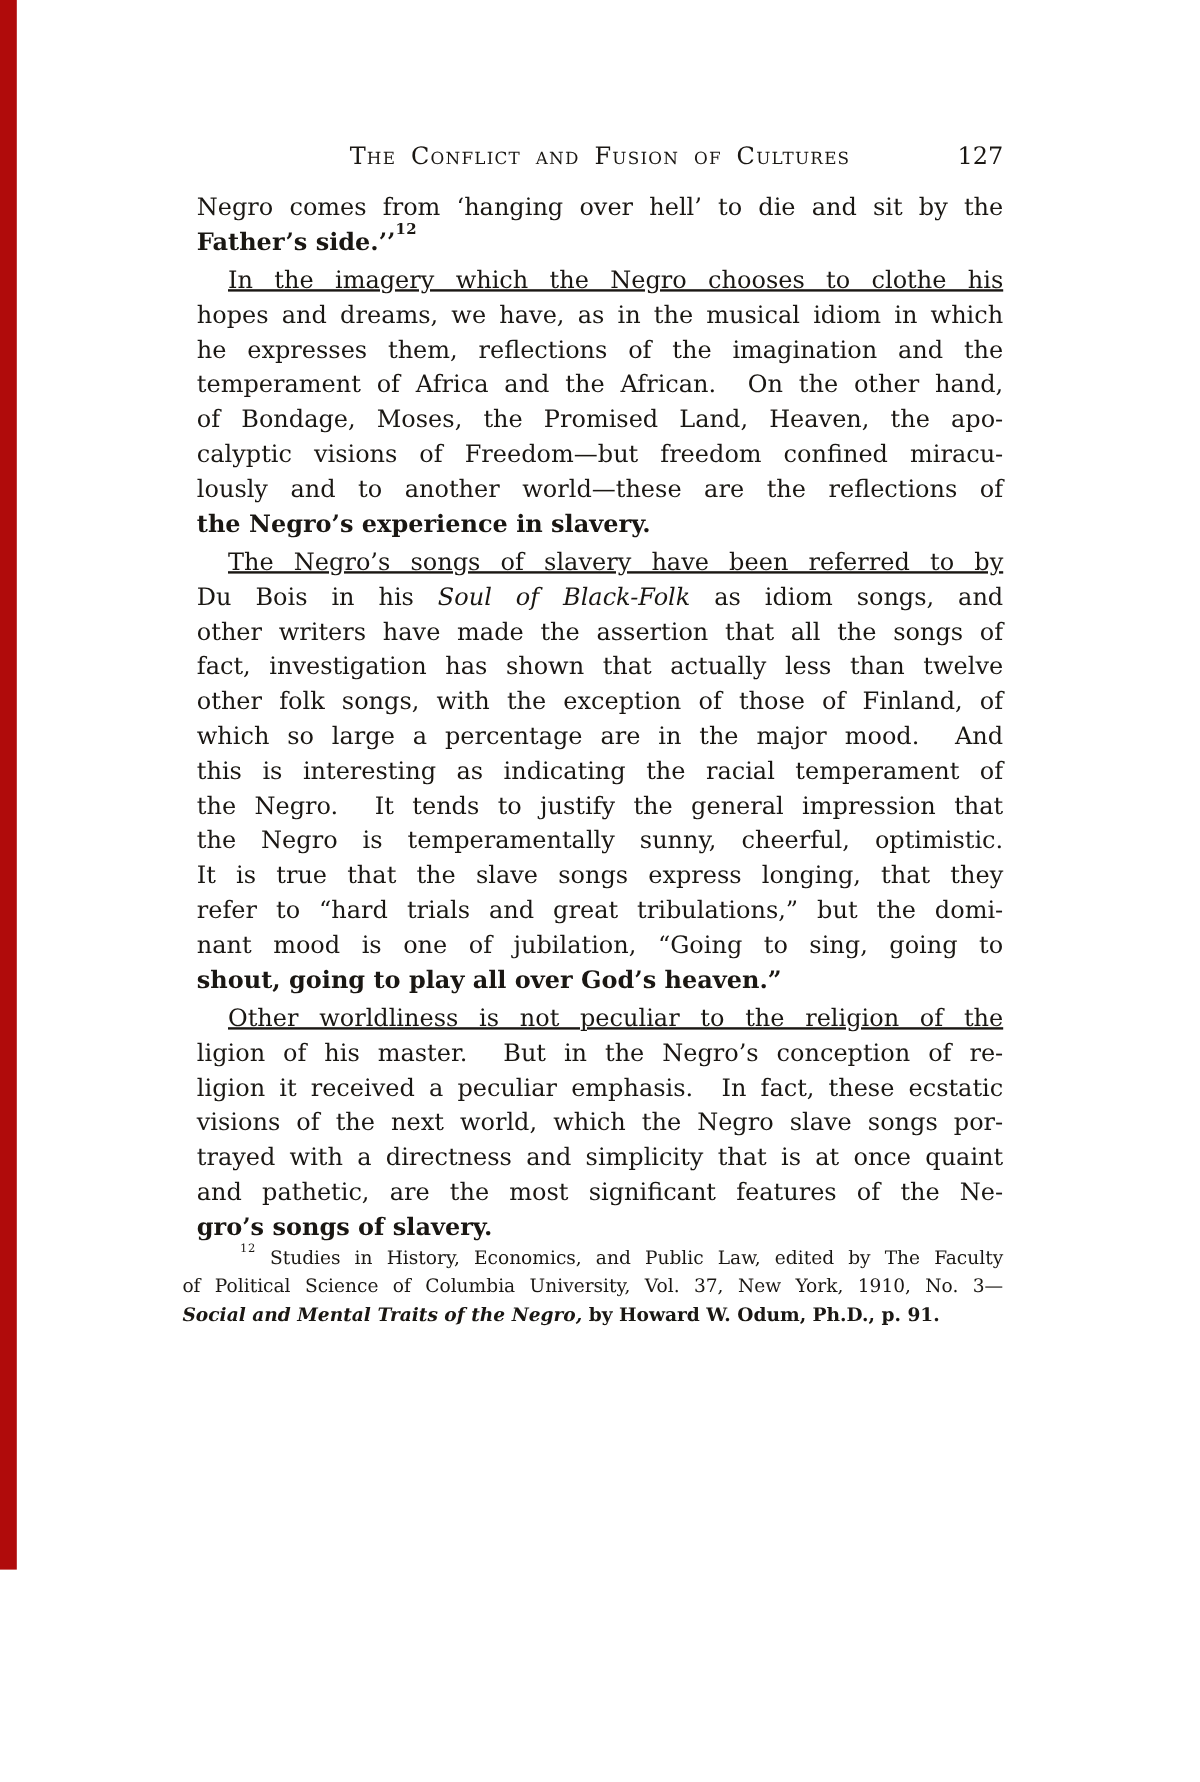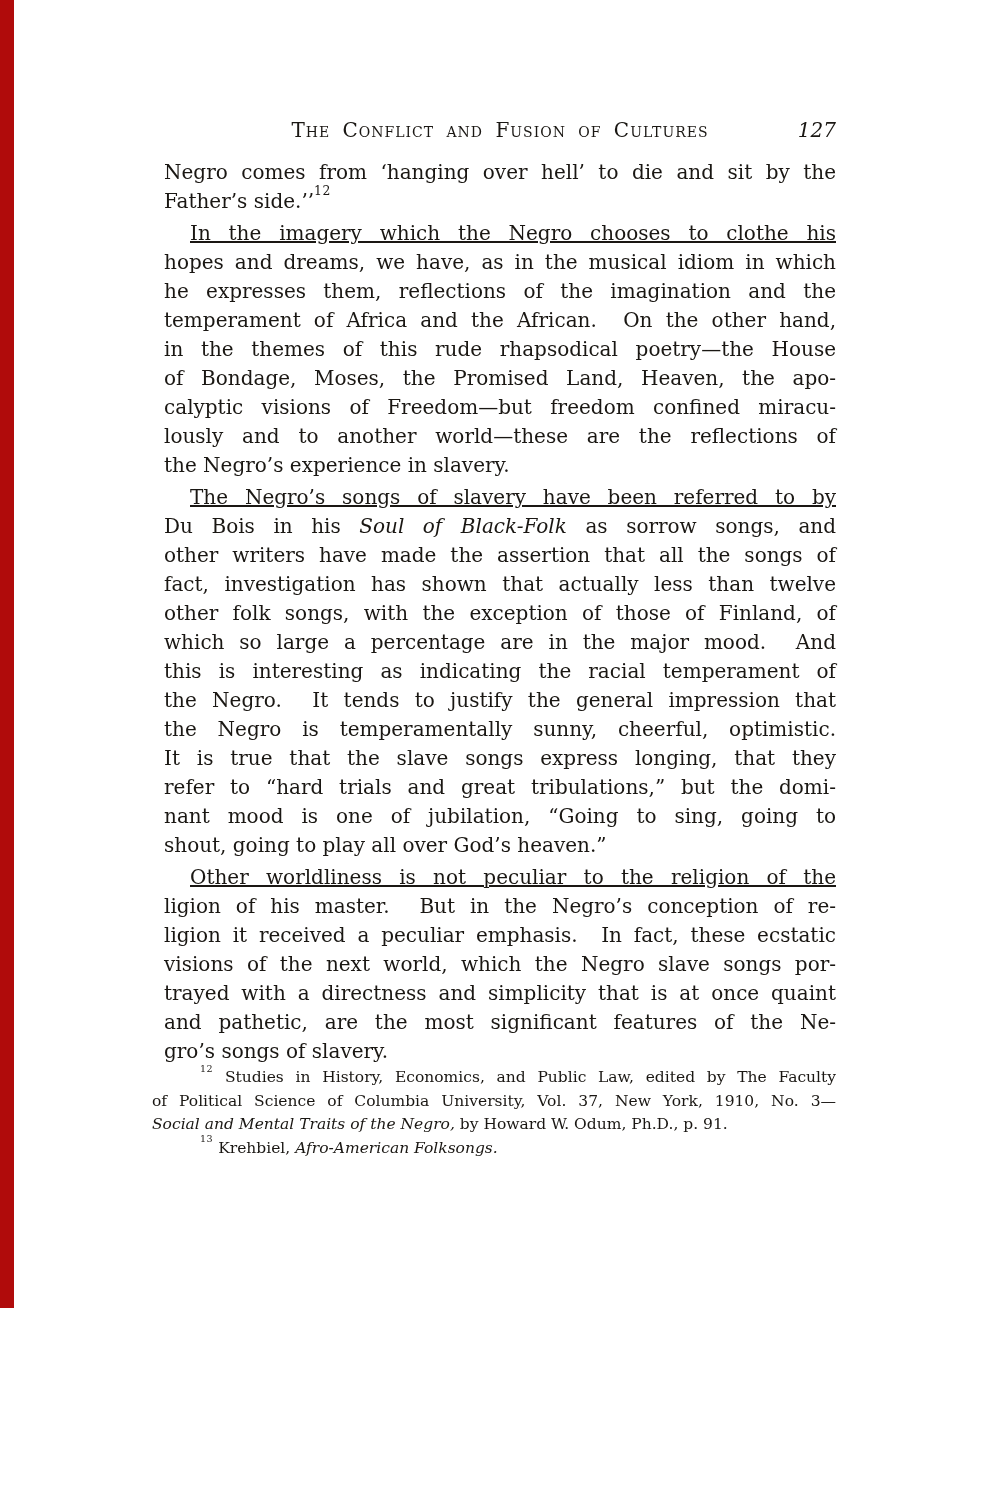--- a/index.html
+++ b/index.html
@@ -37,36 +37,35 @@
     display: block;
     text-align: center;
     font-variant: small-caps;
     letter-spacing: 1px;
     word-spacing: 5px;
   }
   .header .folio {
     position: absolute;
     right: 0;
     top: 0;
-    font-style: italic;
   }
   .bodytext {
     margin-left: 12px;
     width: 672px;
     margin-top: 16px;
     font-size: 20px;
     line-height: 29px;
   }
   .paragraph { margin: 0; }
   .bodytext .paragraph + .paragraph { margin-top: 3px; }
   .line {
     text-align: justify;
     text-align-last: justify;
   }
-  .line.last { text-align-last: left; }
+  .line.last { text-align-last: left; font-weight: bold; }
   .bodytext .line.indent { text-indent: 26px; text-decoration: underline; }
   .footnotes {
     margin-top: 0;
     width: 684px;
     font-size: 15.5px;
     line-height: 23.5px;
   }
   .footnotes .line.indent { text-indent: 48px; }
   sup {
     font-size: 62%;
@@ -90,29 +89,28 @@
     <div class="bodytext" id="body-text">
         <div class="paragraph">
           <div class="line"><span>Negro comes from ‘hanging over hell’ to die and sit by the</span></div>
           <div class="line last"><span>Father’s side.’’</span><sup>12</sup></div>
         </div>
         <div class="paragraph">
           <div class="line indent"><span>In the imagery which the Negro chooses to clothe his</span></div>
           <div class="line"><span>hopes and dreams, we have, as in the musical idiom in which</span></div>
           <div class="line"><span>he expresses them, reflections of the imagination and the</span></div>
           <div class="line"><span>temperament of Africa and the African.&nbsp; On the other hand,</span></div>
-          <div class="line"><span>in the themes of this rude rhapsodical poetry—the House</span></div>
           <div class="line"><span>of Bondage, Moses, the Promised Land, Heaven, the apo-</span></div>
           <div class="line"><span>calyptic visions of Freedom—but freedom confined miracu-</span></div>
           <div class="line"><span>lously and to another world—these are the reflections of</span></div>
           <div class="line last"><span>the Negro’s experience in slavery.</span></div>
         </div>
         <div class="paragraph">
           <div class="line indent"><span>The Negro’s songs of slavery have been referred to by</span></div>
-          <div class="line"><span>Du Bois in his </span><i>Soul of Black-Folk</i><span> as sorrow songs, and</span></div>
+          <div class="line"><span>Du Bois in his </span><i>Soul of Black-Folk</i><span> as idiom songs, and</span></div>
           <div class="line"><span>other writers have made the assertion that all the songs of</span></div>
           <div class="line"><span>fact, investigation has shown that actually less than twelve</span></div>
           <div class="line"><span>other folk songs, with the exception of those of Finland, of</span></div>
           <div class="line"><span>which so large a percentage are in the major mood.&nbsp; And</span></div>
           <div class="line"><span>this is interesting as indicating the racial temperament of</span></div>
           <div class="line"><span>the Negro.&nbsp; It tends to justify the general impression that</span></div>
           <div class="line"><span>the Negro is temperamentally sunny, cheerful, optimistic.</span></div>
           <div class="line"><span>It is true that the slave songs express longing, that they</span></div>
           <div class="line"><span>refer to “hard trials and great tribulations,” but the domi-</span></div>
           <div class="line"><span>nant mood is one of jubilation, “Going to sing, going to</span></div>
@@ -127,18 +125,15 @@
           <div class="line"><span>and pathetic, are the most significant features of the Ne-</span></div>
           <div class="line last"><span>gro’s songs of slavery.</span></div>
         </div>
       </div>
     <div class="footnotes" id="footnotes">
         <div class="paragraph">
           <div class="line indent"><sup>12</sup><span> Studies in History, Economics, and Public Law, edited by The Faculty</span></div>
           <div class="line"><span>of Political Science of Columbia University, Vol. 37, New York, 1910, No. 3—</span></div>
           <div class="line last"><i>Social and Mental Traits of the Negro,</i><span> by Howard W. Odum, Ph.D., p. 91.</span></div>
         </div>
-        <div class="paragraph">
-          <div class="line indent last"><sup>13</sup><span> Krehbiel, </span><i>Afro-American Folksongs.</i></div>
-        </div>
       </div>
   </div>
 </div>
 
 </body></html>

